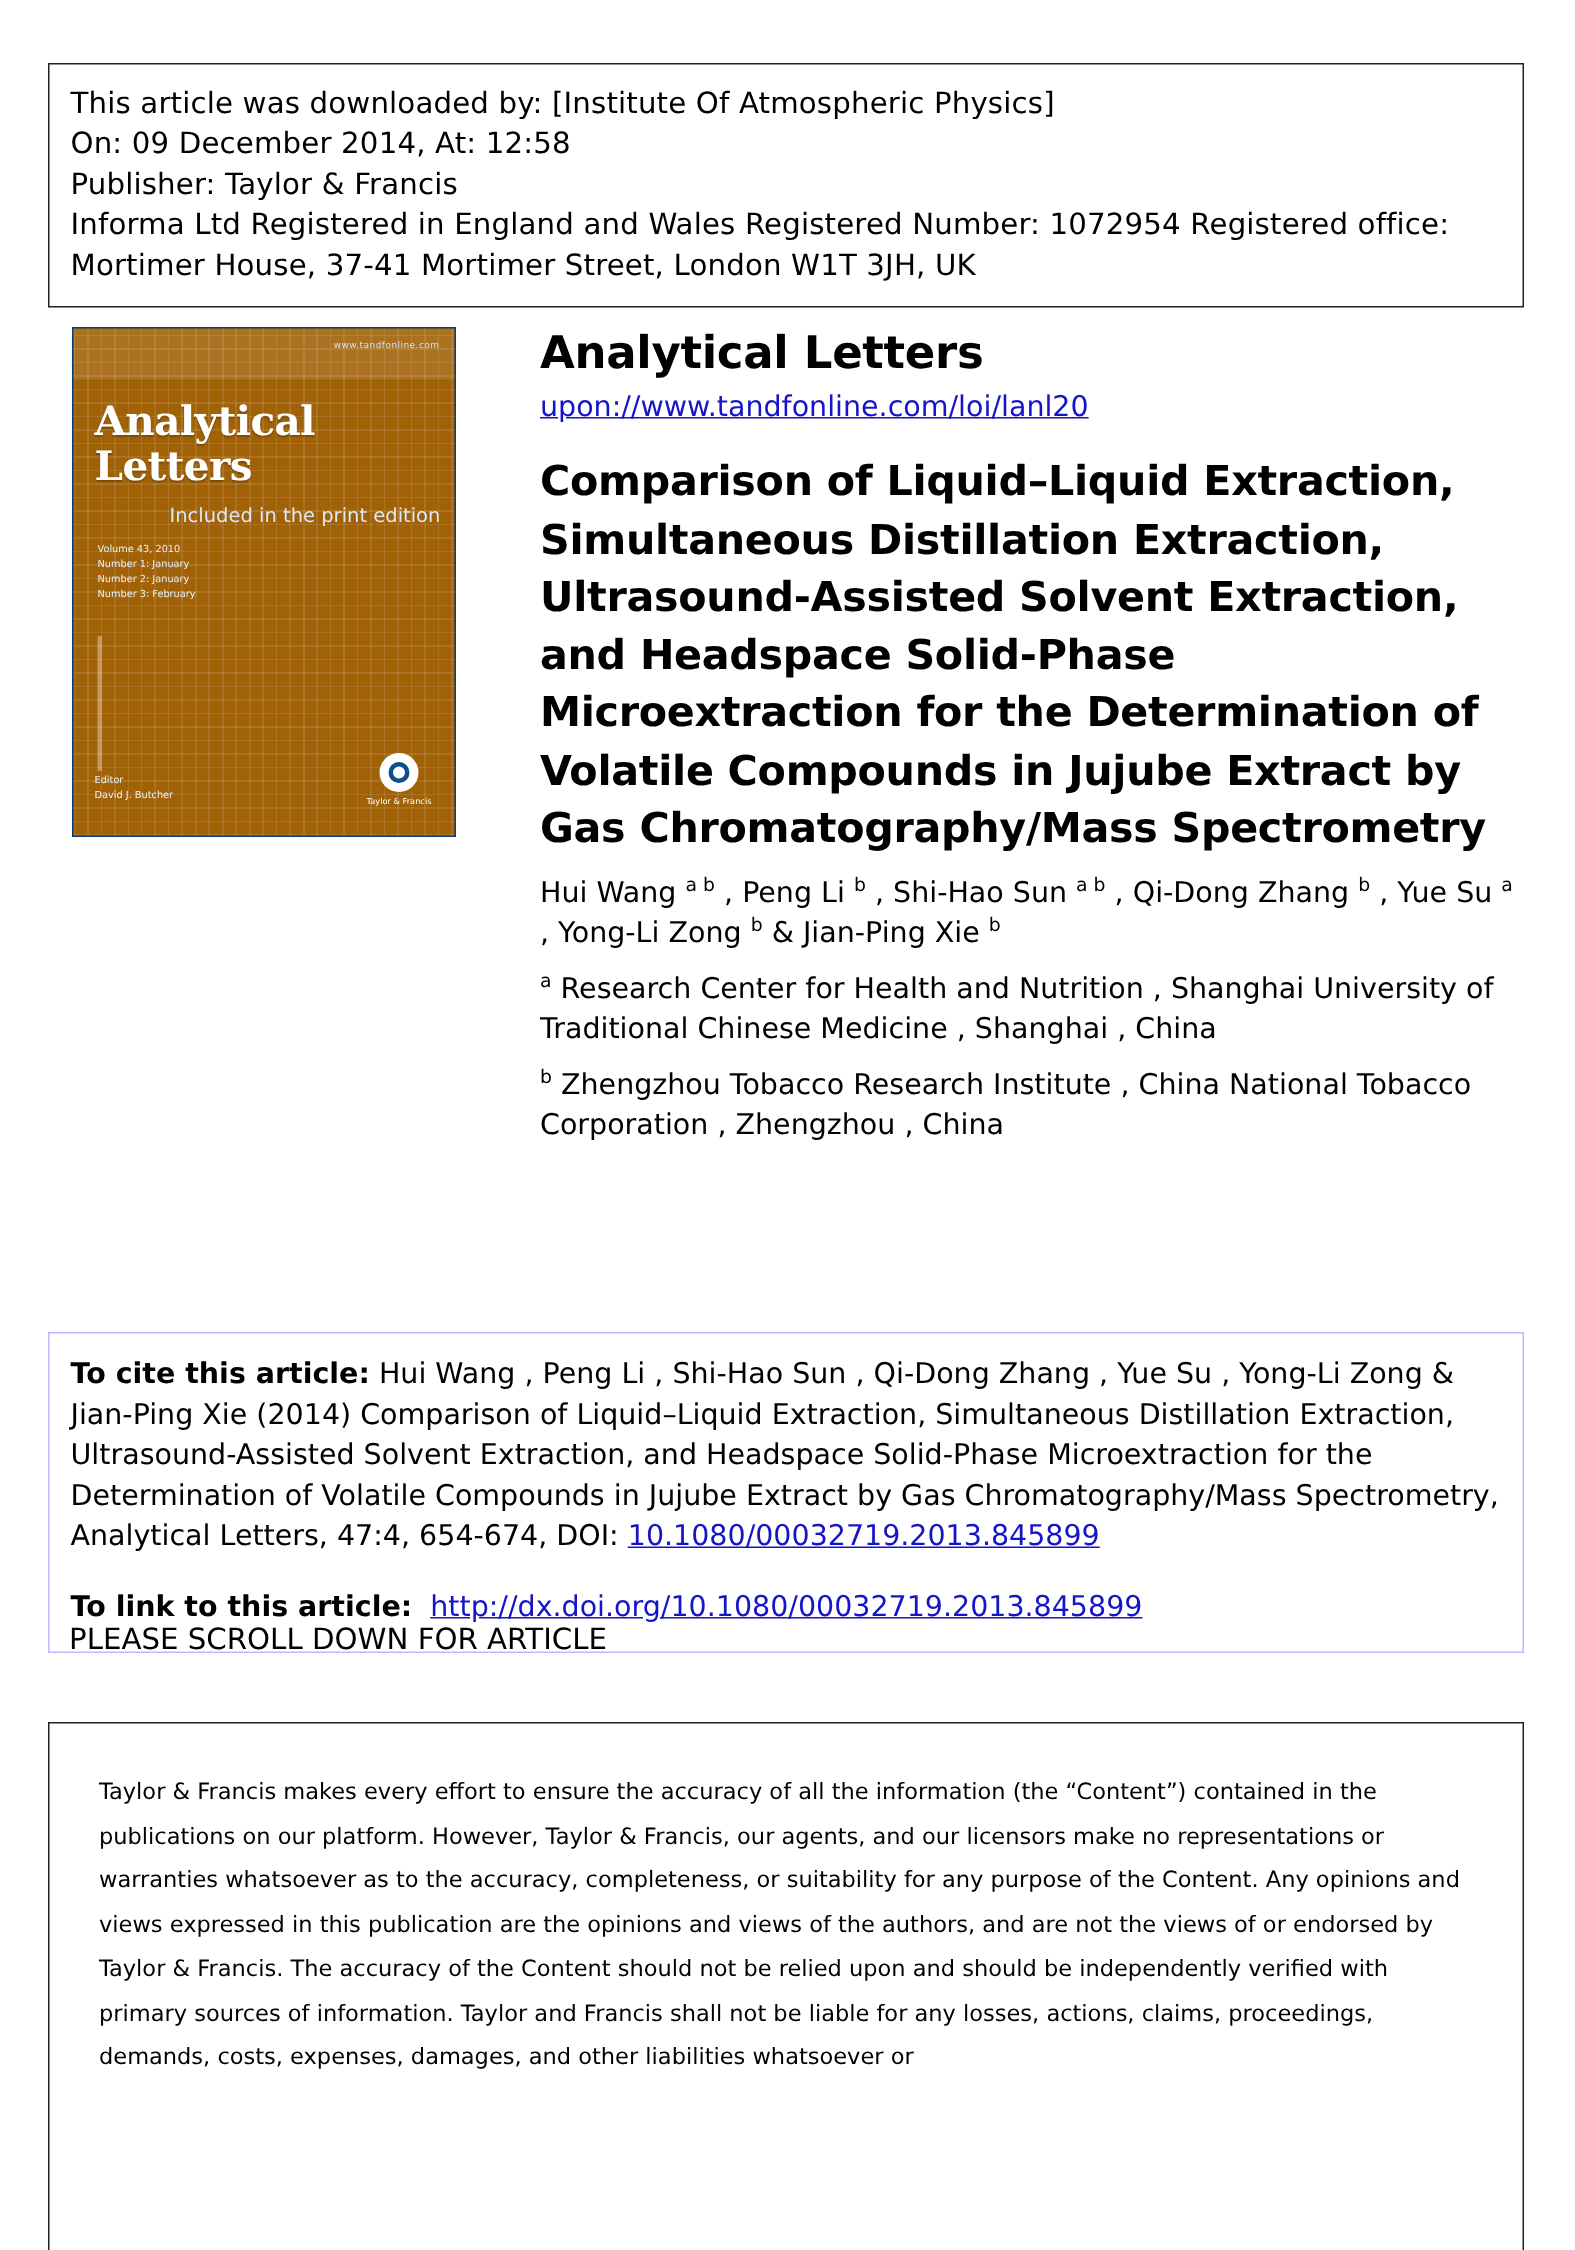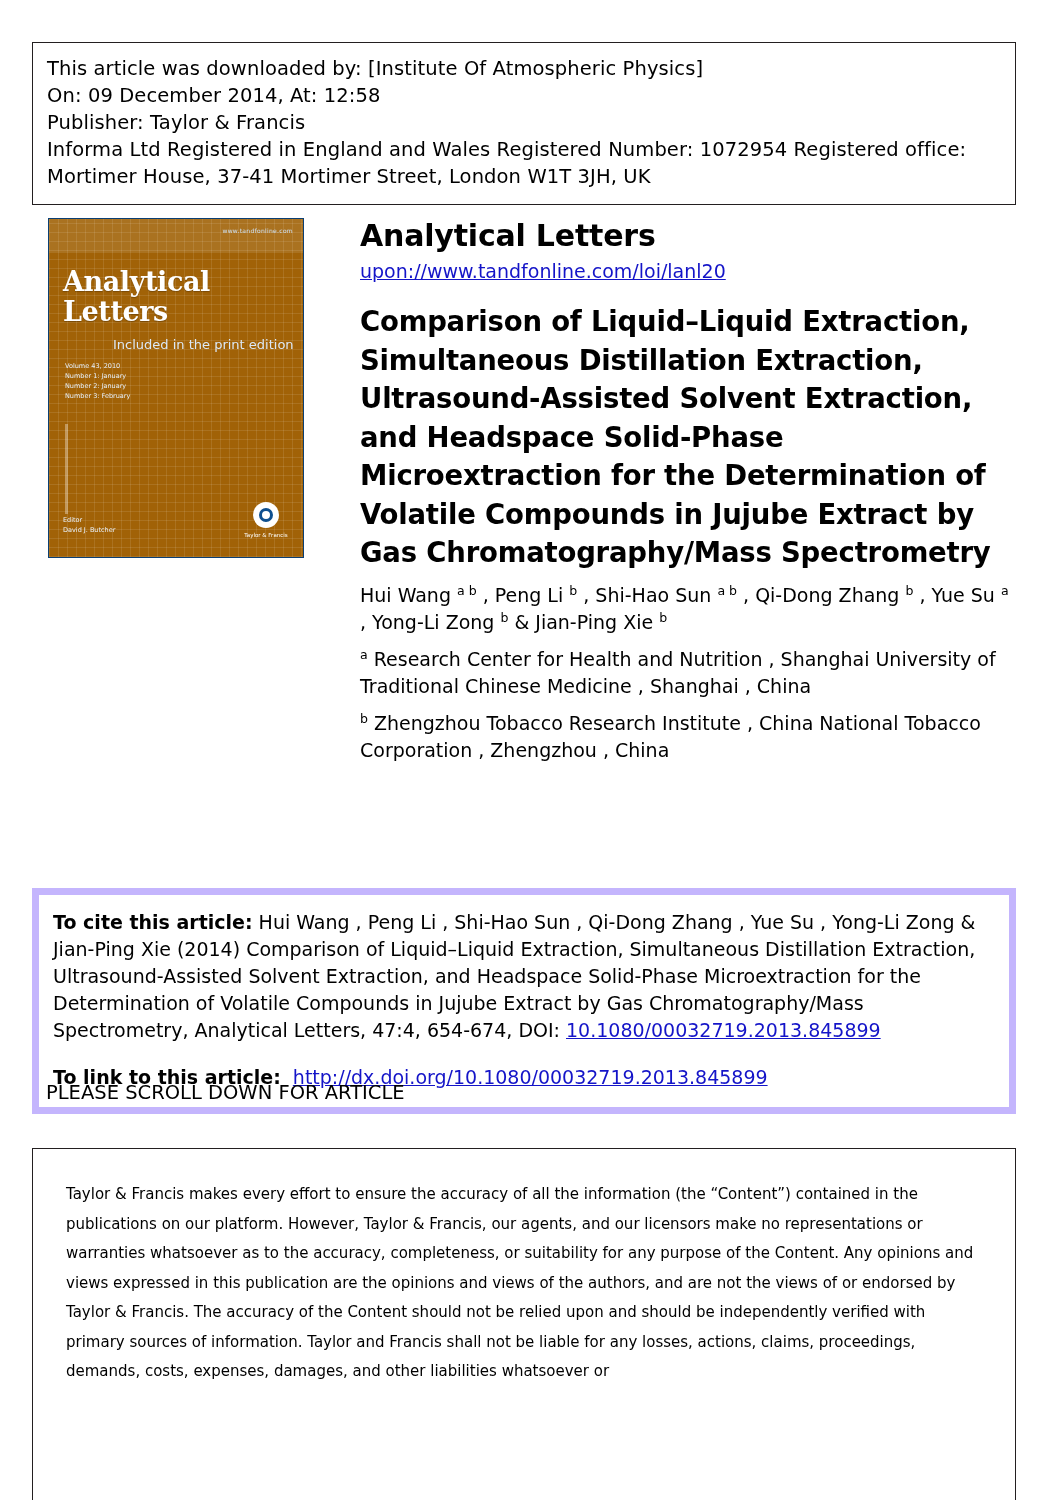--- a/index.html
+++ b/index.html
@@ -201,21 +201,21 @@
     line-height: 0;
   }
 
   
   .cite-box {
     position: absolute;
     left: 32px;
     top: 888px;
     width: 984px;
     box-sizing: border-box;
-    border: 7px solid #c4b5fd;
+    border: 1px solid #c4b5fd;
     padding: 14px 14px 16px 14px;
   }
   .cite-box p {
     margin: 0;
     font-size: 19px;
     line-height: 27px;
   }
   .cite-box .link-row {
     margin-top: 20px;
   }

